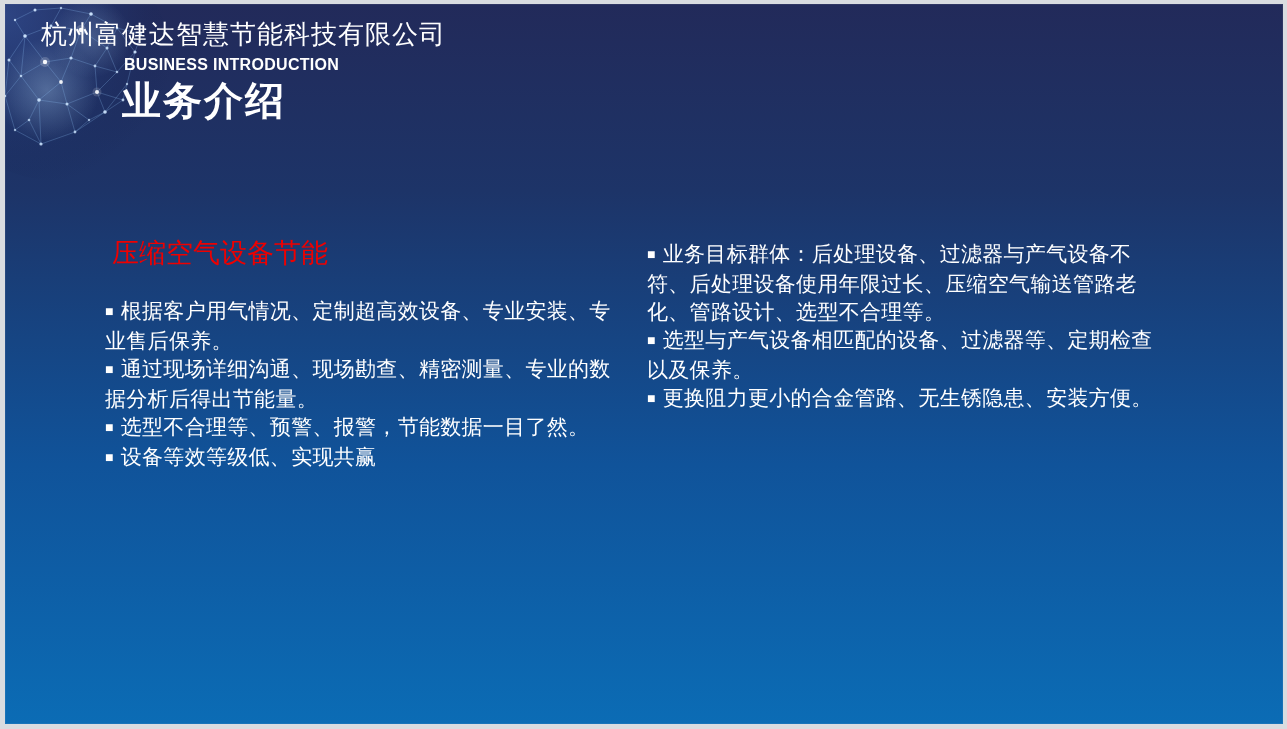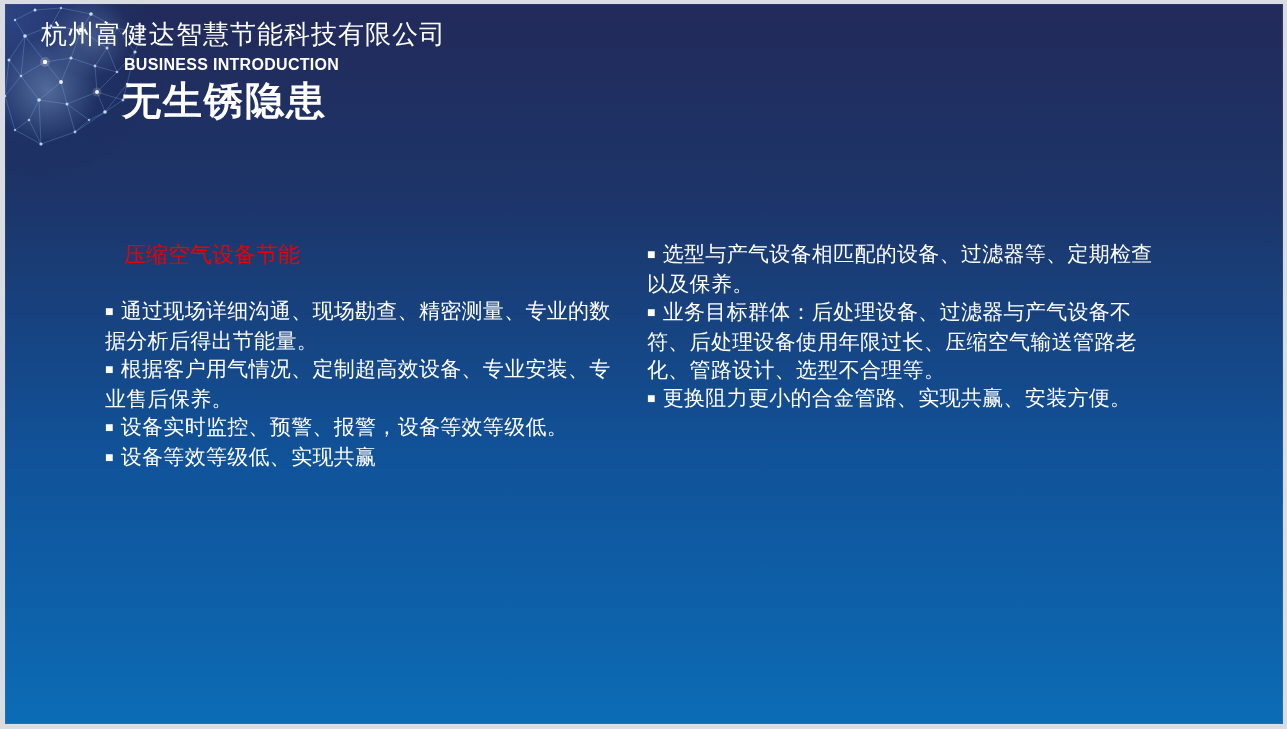--- a/index.html
+++ b/index.html
@@ -38,22 +38,22 @@
   .page-title{
     position:absolute;left:117px;top:70px;
     font-size:39px;font-weight:800;color:var(--text-white);
     letter-spacing:2px;white-space:nowrap;
   }
   .col{position:absolute;top:236px;}
   .col-left{left:100px;width:518px;}
   .col-right{left:642px;width:526px;}
   .col-heading{
     color:var(--accent-red);
-    font-size:22px;font-weight:500;line-height:30px;
-    padding-left:3px;margin:0 0 27px 16px;white-space:nowrap;
+    font-size:27px;font-weight:500;line-height:30px;
+    padding-left:3px;margin:0 0 27px 4px;white-space:nowrap;font-family:Liberation Mono, monospace;
   }
   .bullet{
     color:var(--text-white);
     font-size:21px;line-height:28px;font-weight:500;
     letter-spacing:0.3px;text-align:left;
   }
   .marker{
     font-size:14px;margin-right:7px;position:relative;top:-2px;
     display:inline-block;
   }
@@ -120,36 +120,36 @@
         <circle cx="40" cy="58" r="5" opacity="0.18"></circle>
       <circle cx="92" cy="88" r="2" opacity="0.9"></circle>
         <circle cx="92" cy="88" r="4.5" opacity="0.15"></circle>
       <circle cx="56" cy="78" r="1.9" opacity="0.9"></circle>
     </g>
   </svg>
 
   <div class="header">
     <div class="company">杭州富健达智慧节能科技有限公司</div>
     <div class="eyebrow">BUSINESS INTRODUCTION</div>
-    <div class="page-title">无生锈隐患</div>
+    <div class="page-title">业务介绍</div>
   </div>
 
   <div id="columns">
   <section class="col col-left">
     <h2 class="col-heading">压缩空气设备节能</h2>
     <div>
+          <div class="bullet"><span class="marker">■</span><span>根据客户用气情况、定制超高效设备、专业安装、专业售后保养。</span></div>
           <div class="bullet"><span class="marker">■</span><span>通过现场详细沟通、现场勘查、精密测量、专业的数据分析后得出节能量。</span></div>
-          <div class="bullet"><span class="marker">■</span><span>根据客户用气情况、定制超高效设备、专业安装、专业售后保养。</span></div>
-          <div class="bullet"><span class="marker">■</span><span>设备实时监控、预警、报警，设备等效等级低。</span></div>
+          <div class="bullet"><span class="marker">■</span><span>选型不合理等、预警、报警，节能数据一目了然。</span></div>
           <div class="bullet"><span class="marker">■</span><span>设备等效等级低、实现共赢</span></div>
         </div>
   </section>
 
   <section class="col col-right">
     <div>
+          <div class="bullet"><span class="marker">■</span><span>业务目标群体：后处理设备、过滤器与产气设备不符、后处理设备使用年限过长、压缩空气输送管路老化、管路设计、选型不合理等。</span></div>
           <div class="bullet"><span class="marker">■</span><span>选型与产气设备相匹配的设备、过滤器等、定期检查以及保养。</span></div>
-          <div class="bullet"><span class="marker">■</span><span>业务目标群体：后处理设备、过滤器与产气设备不符、后处理设备使用年限过长、压缩空气输送管路老化、管路设计、选型不合理等。</span></div>
-          <div class="bullet"><span class="marker">■</span><span>更换阻力更小的合金管路、实现共赢、安装方便。</span></div>
+          <div class="bullet"><span class="marker">■</span><span>更换阻力更小的合金管路、无生锈隐患、安装方便。</span></div>
         </div>
   </section>
 </div>
 
 </div>
 
 </body></html>

